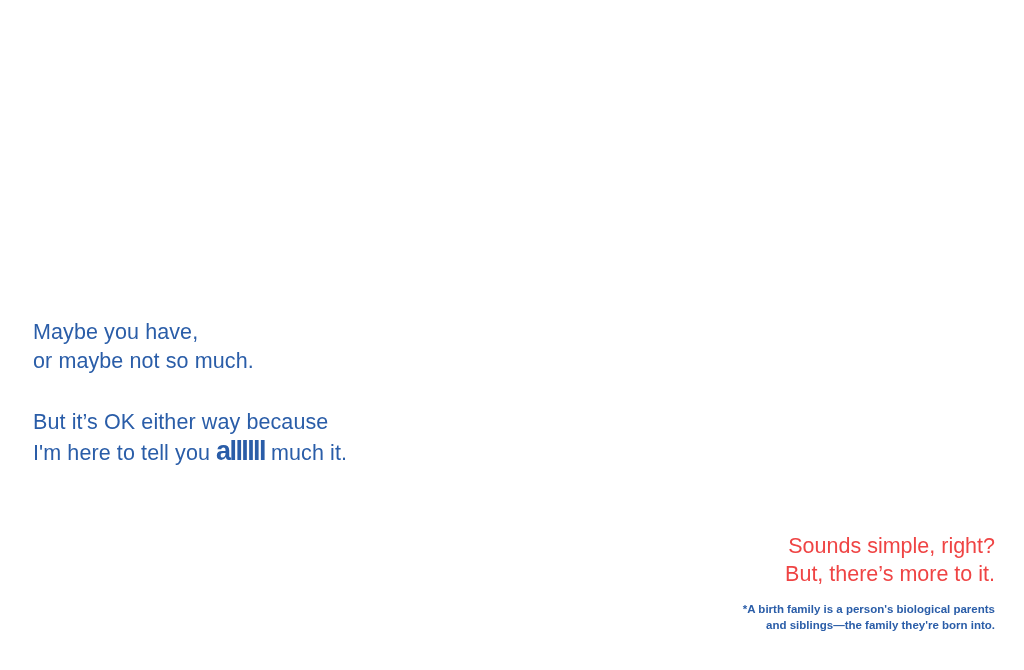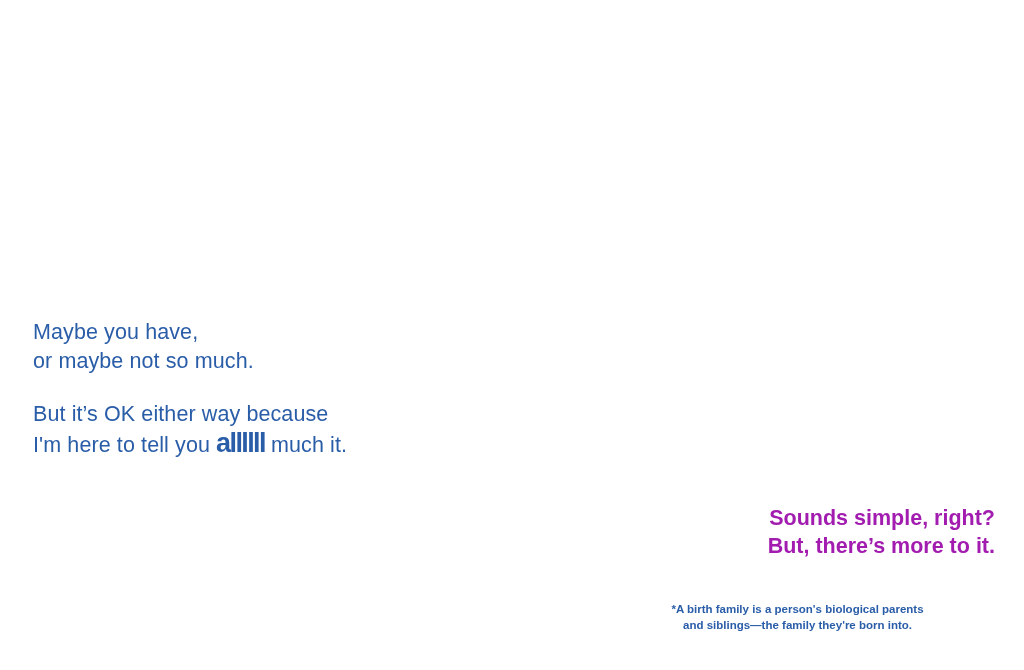--- a/index.html
+++ b/index.html
@@ -30,21 +30,21 @@
   }
   .left-para {
     font-size: 21.5px;
     line-height: 29px;
     font-weight: 400;
     letter-spacing: 0.1px;
     color: #2a5da8;
     white-space: pre-line;
   }
   .left-para.second {
-    margin-top: 24px;
+    margin-top: 32px;
   }
   .emph-all {
     font-weight: 800;
     letter-spacing: -1.6px;
     font-size: 27px;
   }
 
   
   .right-headline {
     position: absolute;
@@ -55,35 +55,35 @@
     color: #1c4f9c;
     font-size: 23.5px;
     line-height: 27px;
     font-weight: 800;
     letter-spacing: -0.3px;
     white-space: pre-line;
   }
   .right-sub {
     position: absolute;
     left: 600px;
-    top: 504px;
+    top: 532px;
     width: 395px;
     text-align: right;
-    color: #a21caf;
+    color: #ef4444;
     font-size: 21.5px;
     line-height: 28px;
-    font-weight: 700;
+    font-weight: 400;
     white-space: pre-line;
   }
   .footnote {
     position: absolute;
     left: 600px;
     top: 601px;
     width: 395px;
-    text-align: center;
+    text-align: right;
     color: #2a5da8;
     font-size: 11.5px;
     line-height: 16px;
     font-weight: 700;
     white-space: pre-line;
   }
 </style>
 </head>
 <body>
 

